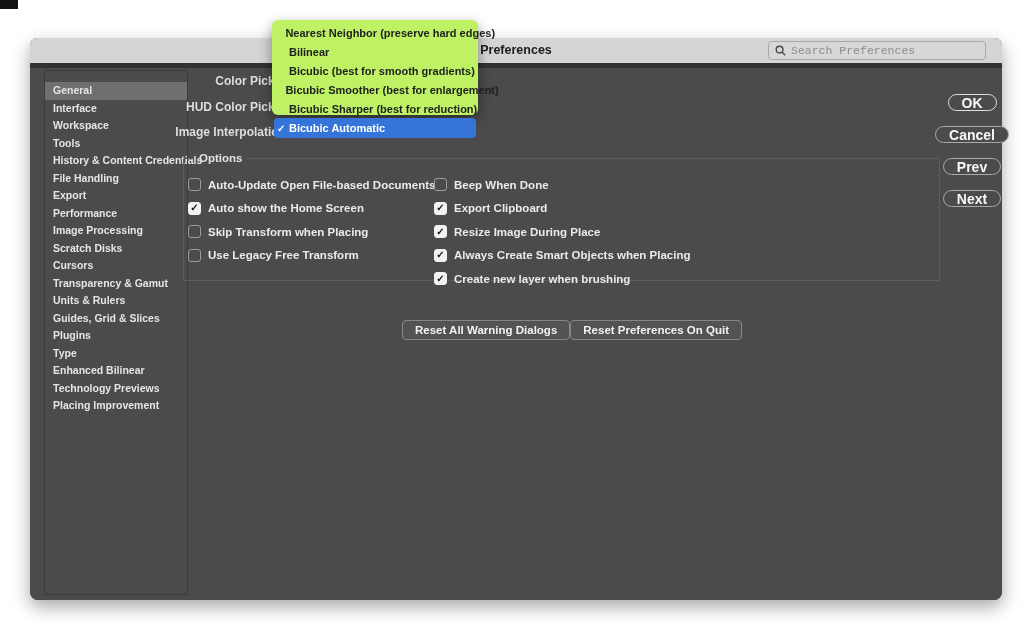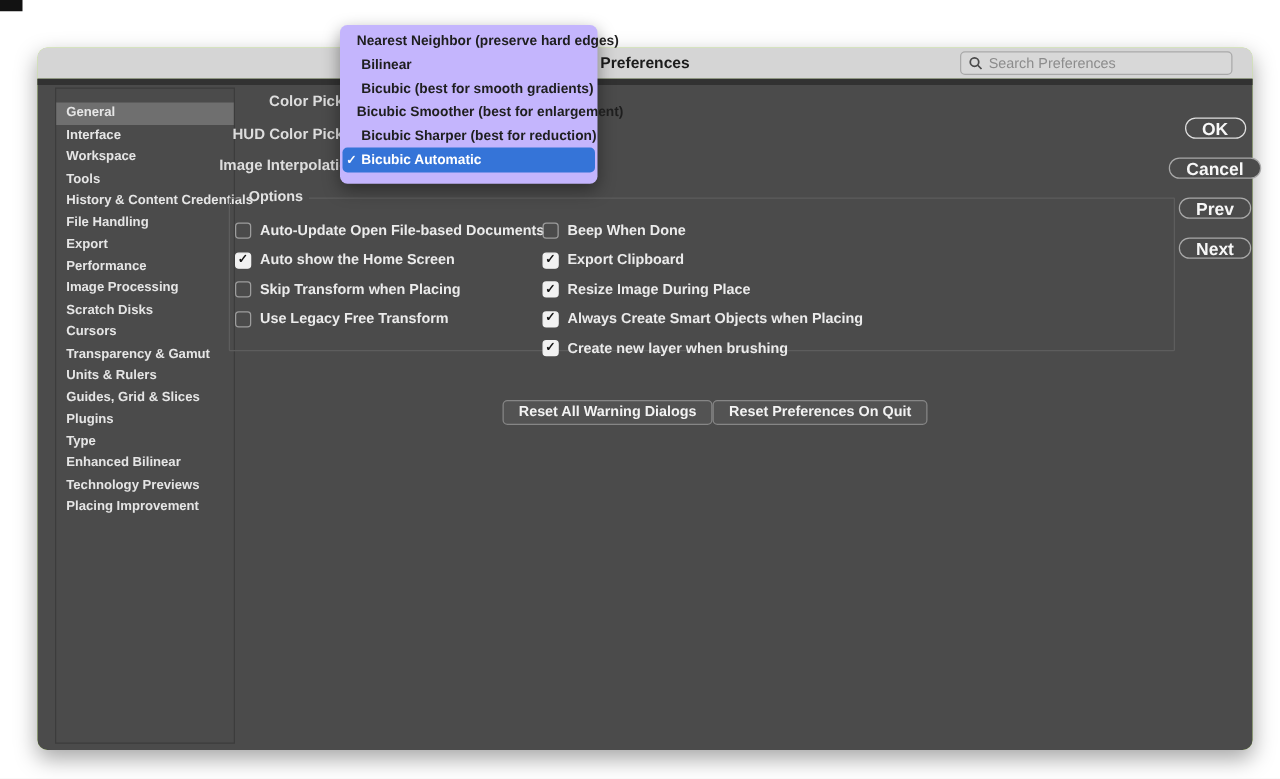--- a/index.html
+++ b/index.html
@@ -6,41 +6,41 @@
   html,body { background:#fff; }
   .stage {
     position:relative; width:1024px; height:623px; background:#ffffff;
     font-family:"Liberation Sans", sans-serif; overflow:hidden;
   }
   .corner-mark { position:absolute; left:0; top:0; width:18px; height:9px; background:#121212; }
 
   
   .dialog {
     position:absolute; left:30px; top:38px; width:972px; height:562px;
-    border-radius:8px; background:#bef264;
+    border-radius:8px; background:#a21caf;
     box-shadow:0 7px 18px rgba(0,0,0,0.35);
     z-index:1;
   }
   .titlebar {
     position:absolute; left:0; top:0; width:100%; height:25px;
     background:#d5d5d5; border-radius:8px 8px 0 0;
   }
   .title {
     position:absolute; left:0; right:0; top:0; height:25px; line-height:25px;
     text-align:center; font-size:12.5px; font-weight:700; color:#1c1c1c;
   }
   .search {
     position:absolute; right:16px; top:3px; width:218px; height:19px;
     background:#d8d8d8; border:1px solid #a9a9a9; border-radius:4px;
     display:flex; align-items:center; padding:0 6px; gap:5px;
   }
   .search svg { flex:0 0 auto; }
   .search input {
     border:none; background:transparent; outline:none; width:100%;
-    font-family:Liberation Sans, sans-serif; font-size:11.5px; color:#6e6e6e;
+    font-family:Liberation Mono, monospace; font-size:11.5px; color:#6e6e6e;
   }
   .search input::placeholder { color:#8c8c8c; opacity:1; }
   .content {
     position:absolute; left:0; top:25px; width:100%; height:537px;
     background:#4b4b4b; border-radius:0 0 8px 8px;
   }
   .content-topline { position:absolute; left:0; top:0; width:100%; height:5px; background:#323232; }
 
   
   .sidebar {
@@ -99,22 +99,22 @@
   .pill {
     min-width:48px; height:17px; line-height:14px; padding:0 13px;
     background:#4b4b4b; border:1.5px solid #a9a9a9; border-radius:9px;
     font-family:inherit; font-size:14px; font-weight:700; color:#f7f7f7; cursor:default;
     white-space:nowrap;
   }
   .pill.primary { border-color:#dfdfdf; }
 
   
   .dropdown {
-    position:absolute; left:272px; top:20px; width:206px; height:127px;
-    background:#c4b5fd; border-radius:6px; padding-top:3px;
+    position:absolute; left:272px; top:20px; width:206px; height:95px;
+    background:#bef264; border-radius:6px; padding-top:3px;
     box-shadow:0 5px 14px rgba(0,0,0,0.4); z-index:10;
   }
   .dd-row {
     height:19.1px; display:flex; align-items:center; padding-left:5px;
     font-size:11px; font-weight:600; color:#1e1e1e; white-space:nowrap; cursor:default;
   }
   .dd-check { visibility:hidden; width:12px; font-size:10px; font-weight:700; text-align:left; }
   .dd-row.sel {
     background:#3574d8; color:#ffffff; border-radius:4px; margin:0 2px; padding-left:3px;
   }

